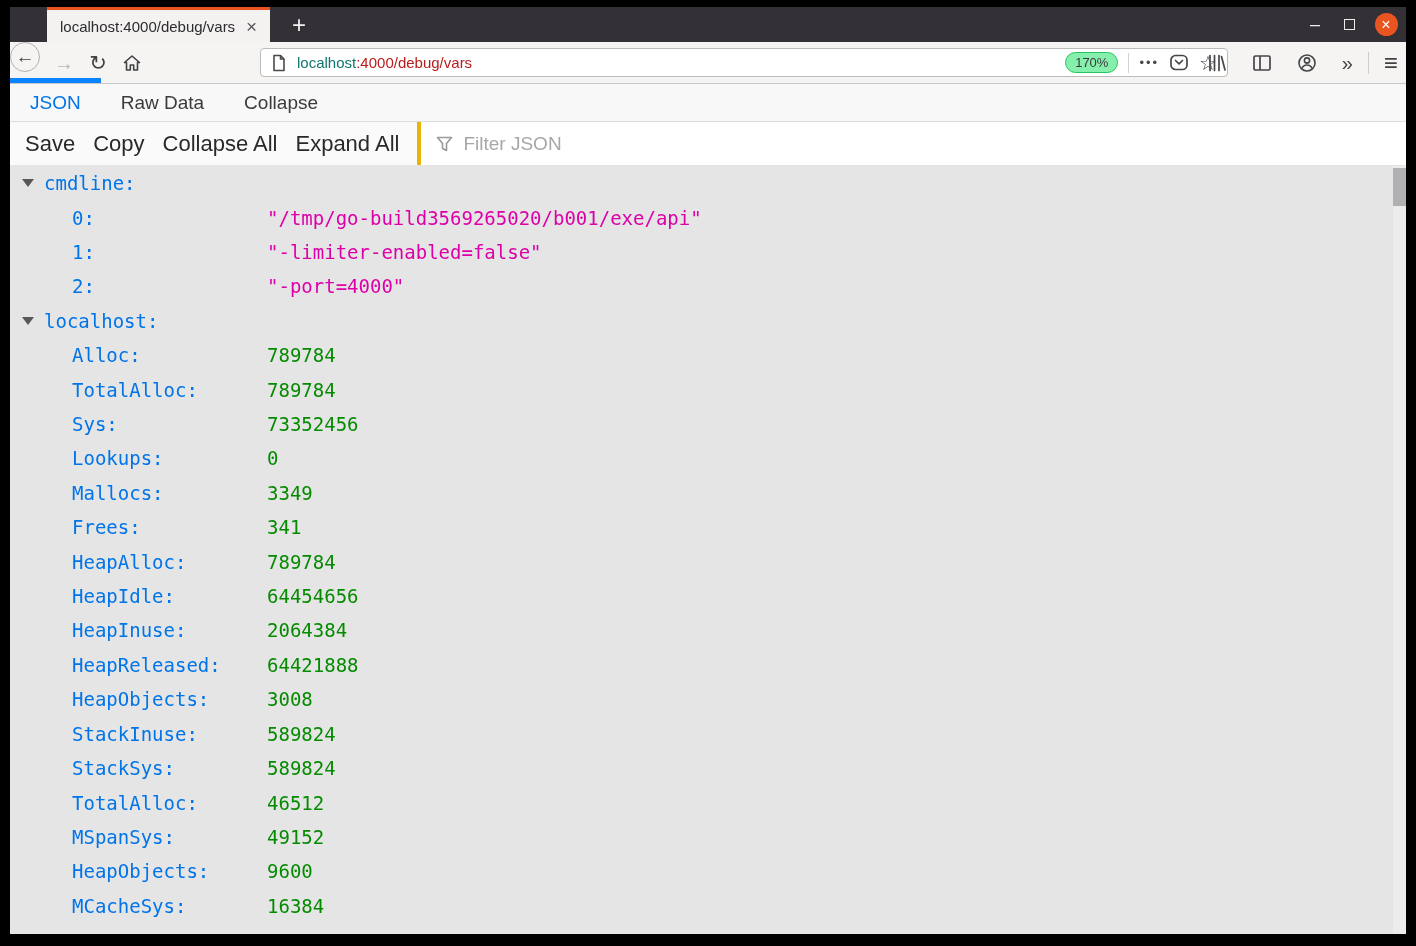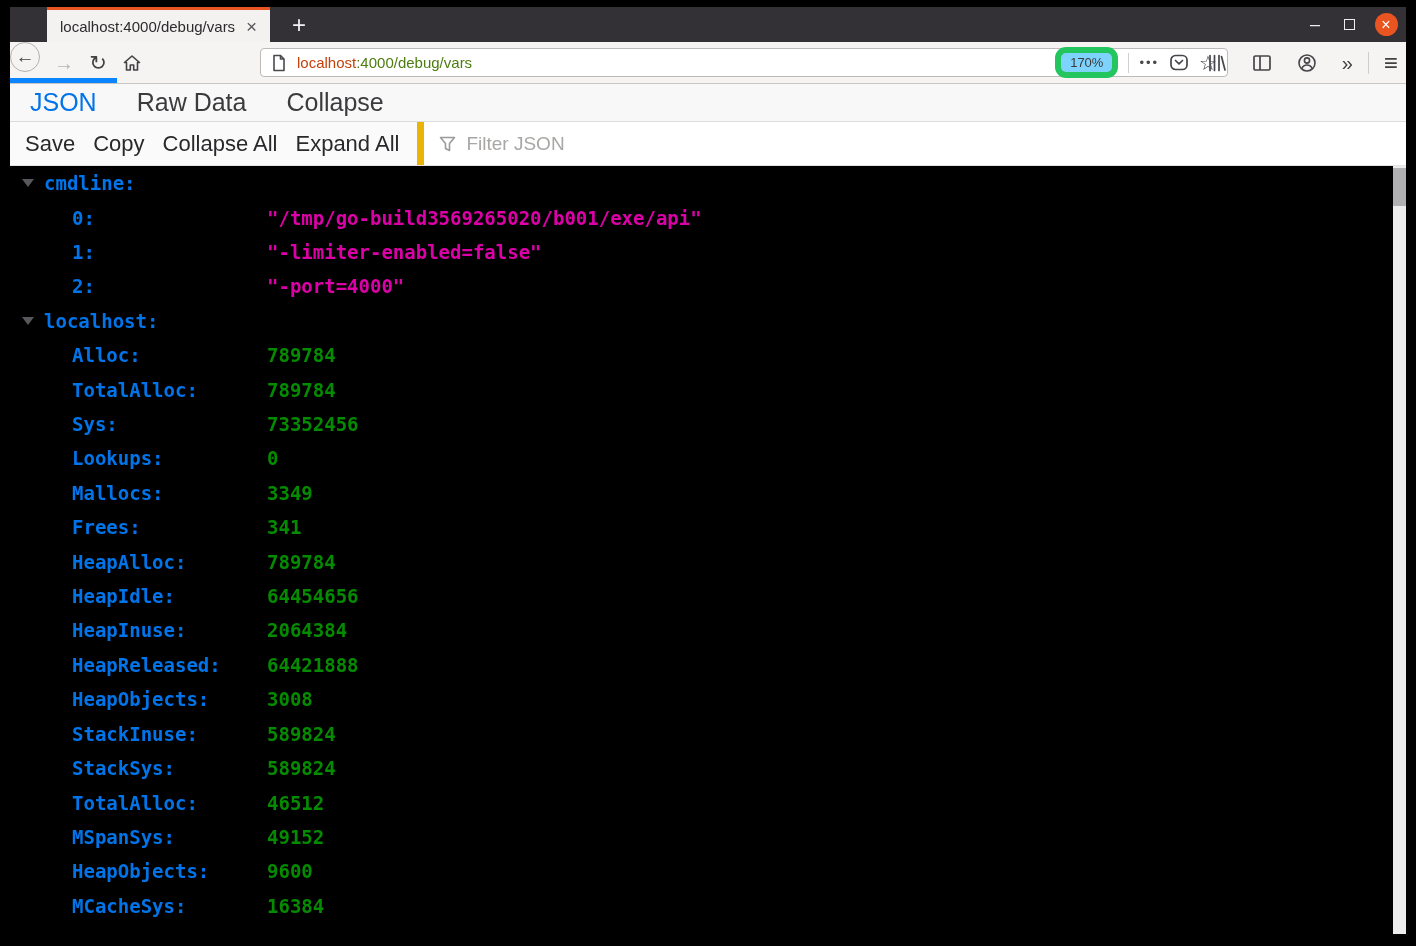--- a/index.html
+++ b/index.html
@@ -30,52 +30,52 @@
            justify-content:center; color:#424245; font-size:20px; }
   .backbtn { left:5px; top:6px; width:30px; height:30px; border:1px solid #b3b1af; border-radius:50%;
              display:flex; align-items:center; justify-content:center; color:#3d3d40; font-size:19px; }
   .fwd { left:41px; color:#b7b5b3; }
   .rel { left:75px; font-size:21px; }
   .hom { left:109px; }
   .urlbar { position:absolute; left:250px; top:6px; width:968px; height:29px; background:#fff;
             border:1px solid #bdbbb9; border-radius:4px; display:flex; align-items:center; padding:0 8px 0 10px; }
   .pageicon { margin-right:10px; display:flex; }
   .urltext { font-size:15px; white-space:nowrap; }
-  .urltext .host { color:#c2410c; }
-  .urltext .rest { color:#4d7c0f; }
+  .urltext .host { color:#0f766e; }
+  .urltext .rest { color:#b91c1c; }
   .url-right { margin-left:auto; display:flex; align-items:center; }
-  .zoompill { font-size:13px; color:#3a3a3c; background:#7dd3fc; border:6px solid #22c55e;
+  .zoompill { font-size:13px; color:#3a3a3c; background:#86efac; border:1px solid #22c55e;
               border-radius:11px; padding:2px 9px; }
   .vsep-url { width:1px; height:20px; background:#d4d2d0; margin:0 10px; }
   .dots { font-size:13px; letter-spacing:2px; color:#49494c; margin-right:10px; }
   .uicon { display:flex; align-items:center; margin-right:10px; }
   .uicon:last-child { margin-right:2px; }
   .right-icons { position:absolute; right:8px; top:8px; height:26px; display:flex; align-items:center; gap:15px; }
   .right-icons .txtic { color:#424245; }
   .chev2 { font-size:20px; line-height:1; }
   .vsep-nav { width:1px; height:22px; background:#cfcdcb; }
   .burger { font-size:24px; line-height:1; }
 
   
   .vtabs { height:38px; background:#f8f8f8; border-bottom:1px solid #dcdcdc; display:flex; flex:0 0 auto; }
-  .vtab { padding:4px 20px; display:flex; align-items:center; font-size:25px; color:#3b3b3e; position:relative; }
+  .vtab { padding:4px 20px; display:flex; align-items:center; font-size:19px; color:#3b3b3e; position:relative; }
   .vtab.active { color:#0074e8; }
   .vtab.active::before { content:""; position:absolute; left:0; right:0; top:-6px; height:5px;
                          background:#0a84ff; z-index:5; }
 
   
   .vtoolbar { height:44px; background:#fafafa; border-bottom:1px solid #e4e4e3; display:flex;
               align-items:center; padding-left:15px; flex:0 0 auto; }
   .tbtn { font-size:22px; color:#29292c; margin-right:18px; white-space:nowrap; }
-  .filterbox { flex:1; align-self:stretch; background:#fff; border-left:7px solid #eab308;
+  .filterbox { flex:1; align-self:stretch; background:#fff; border-left:4px solid #eab308;
                display:flex; align-items:center; padding-left:14px; }
   .filter-ph { font-size:19px; color:#a9a7a5; margin-left:9px; }
 
   
-  .content { flex:1; position:relative; background:#000000; overflow:hidden;font-weight:bold; }
+  .content { flex:1; position:relative; background:#e5e5e5; overflow:hidden; }
   .rows { position:absolute; left:0; right:13px; top:0; bottom:0; overflow:hidden; }
   .json-row { position:relative; height:34.42px; font-family:"DejaVu Sans Mono","Liberation Mono",monospace;
               font-size:19px; }
   .json-row .expander { position:absolute; left:12px; top:50%; margin-top:-4px; width:0; height:0;
               border-left:6px solid transparent; border-right:6px solid transparent;
               border-top:8px solid #57575c; }
   .json-row .key { position:absolute; top:50%; transform:translateY(-50%); color:#0074e8; white-space:pre; }
   .json-row .key.ind0 { left:34px; }
   .json-row .key.ind1 { left:62px; }
   .json-row .val { position:absolute; left:257px; top:50%; transform:translateY(-50%); white-space:pre; }

